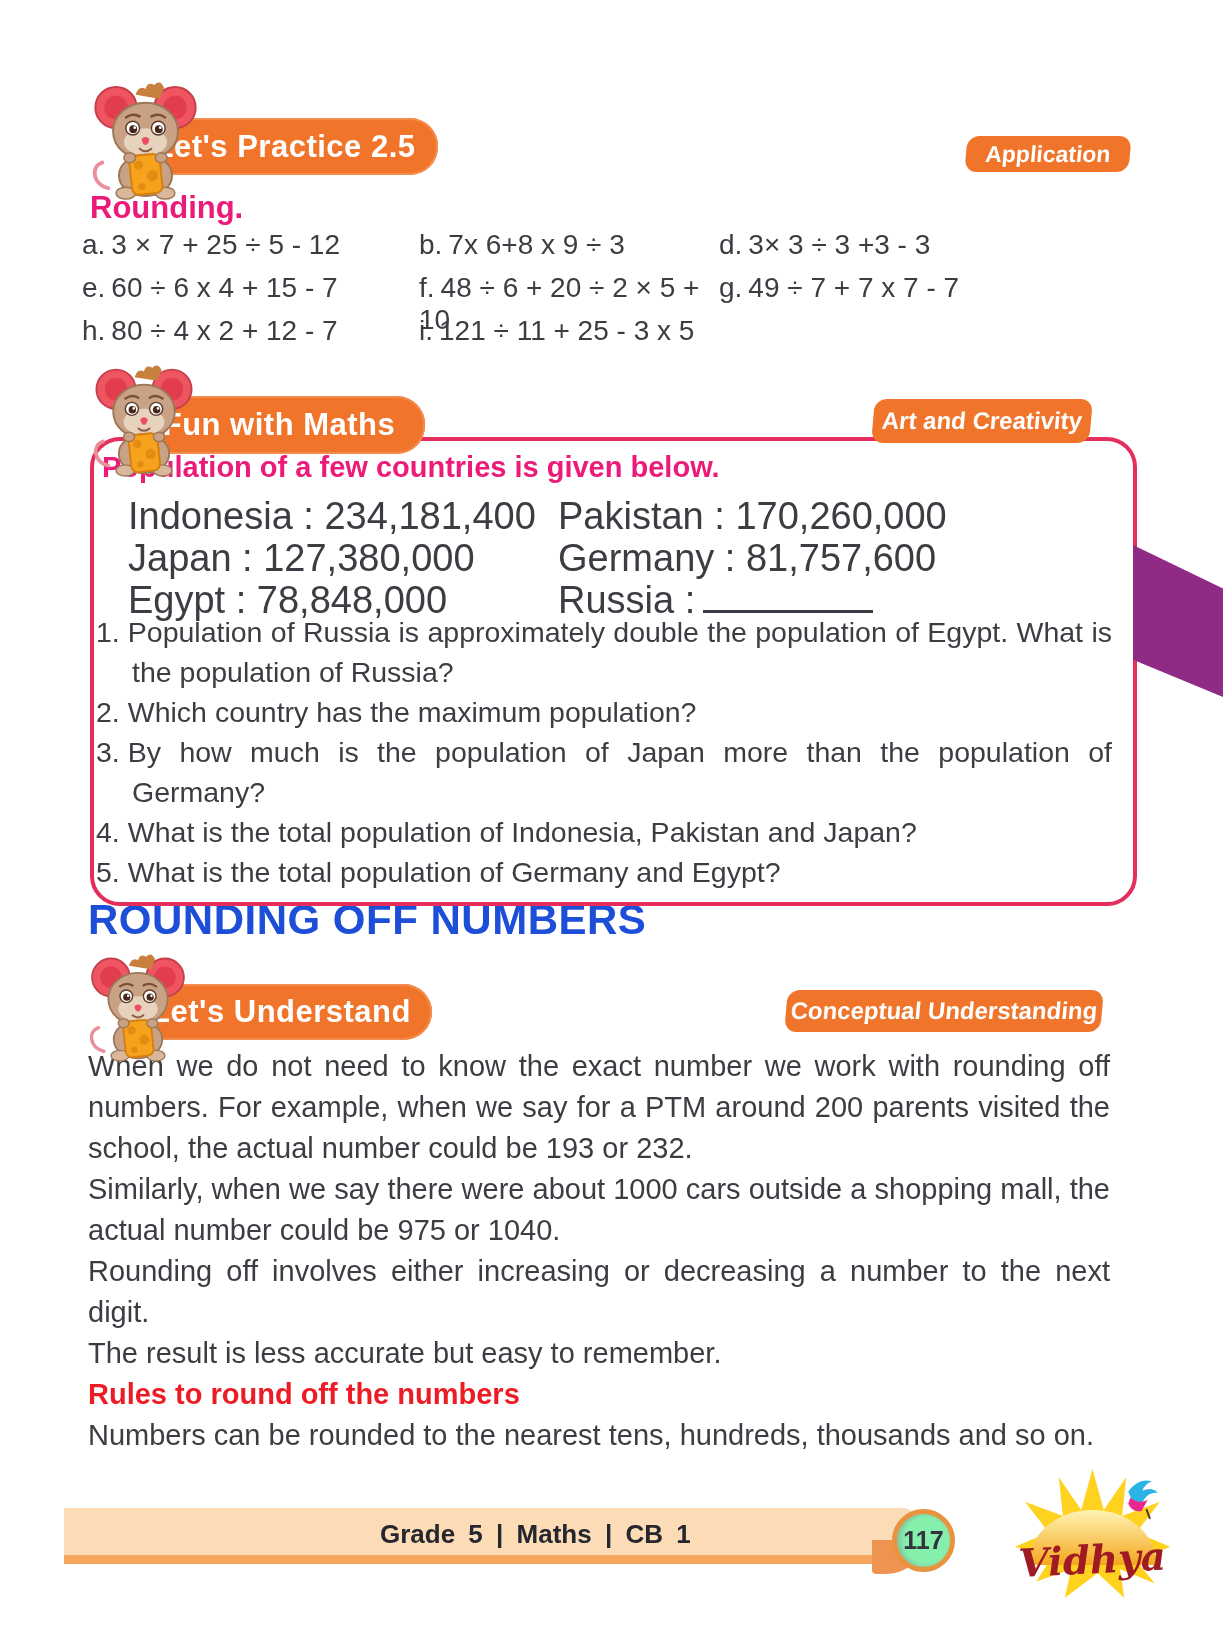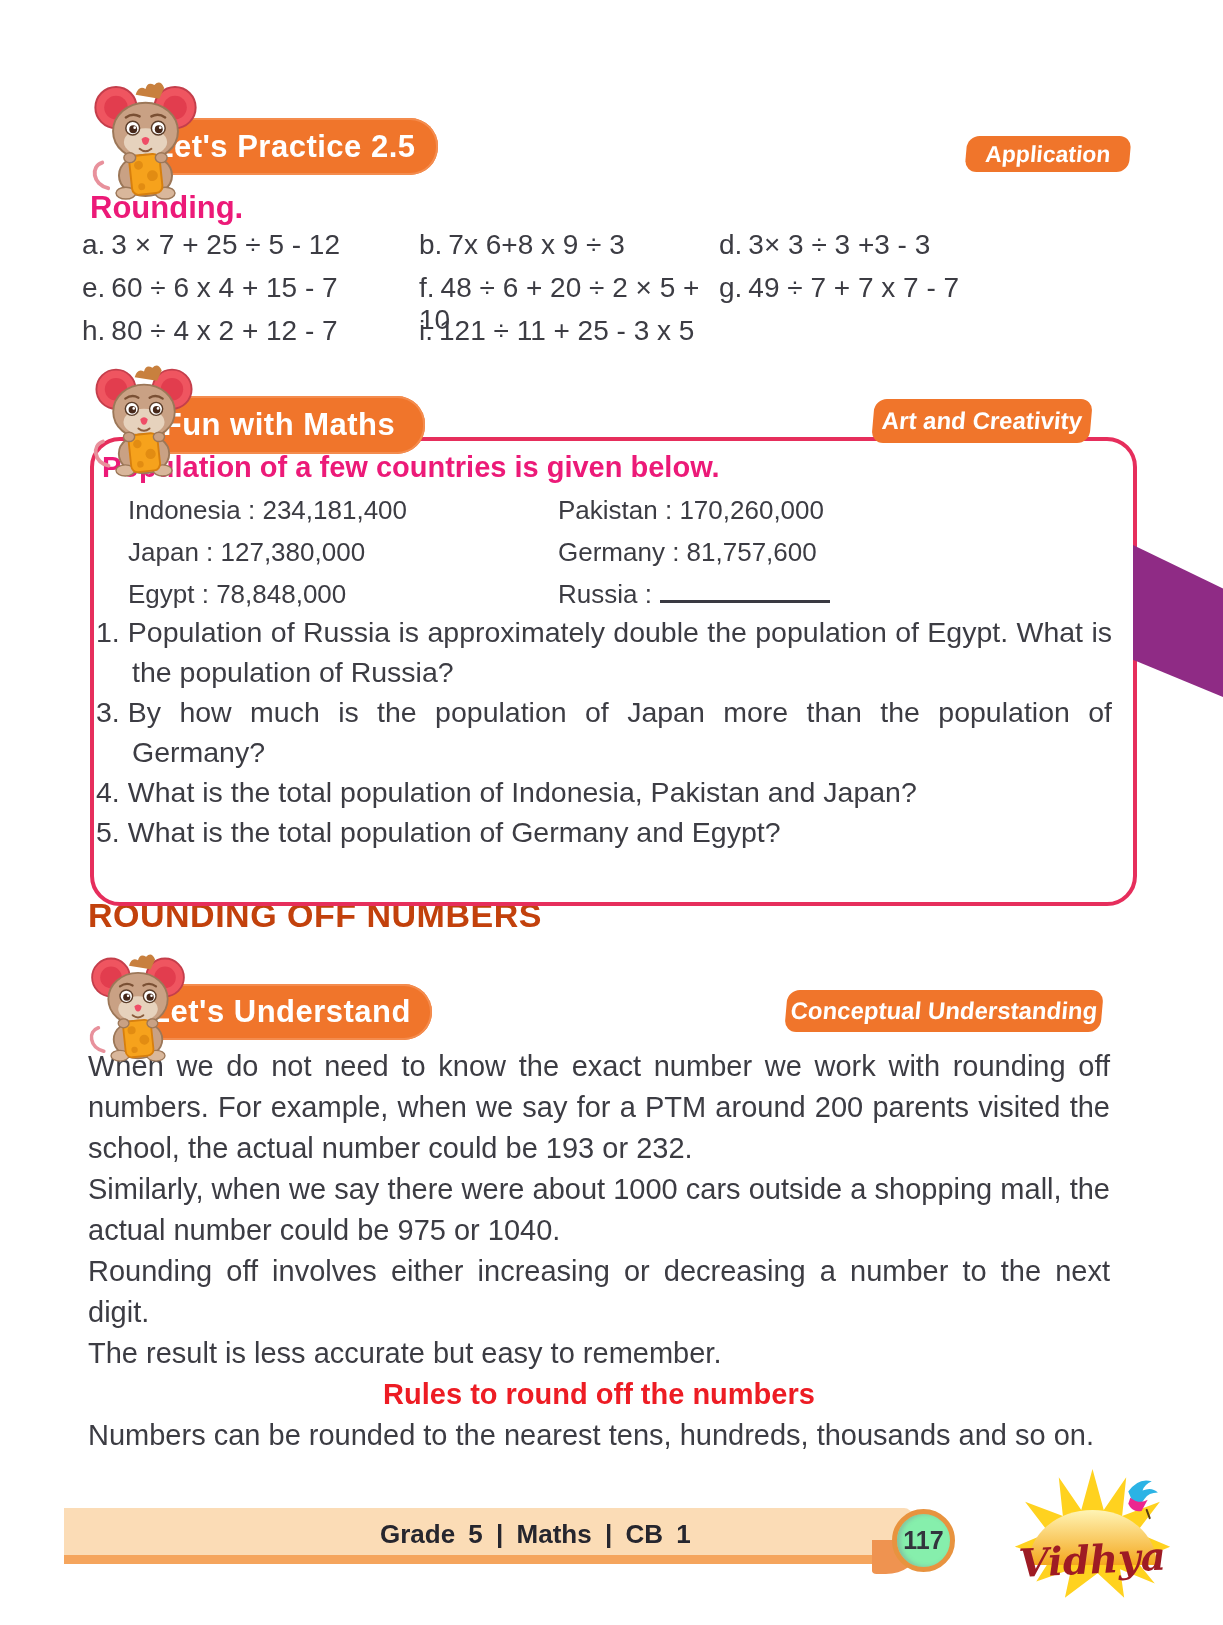--- a/index.html
+++ b/index.html
@@ -23,32 +23,32 @@
     grid-template-columns:337px 300px auto; grid-auto-rows:43px; font-size:28px; }
   .ex-grid .lab { font-weight:500; margin-right:6px; }
 
   
   .fun-box { position:absolute; left:90px; top:437px; width:1047px; height:469px;
     border:4px solid #e62e5c; border-radius:30px; background:#fff; z-index:1; }
   .purple-tab { position:absolute; left:1133px; top:545px; width:90px; height:155px;
     background:#8f2b85; clip-path:polygon(0 0, 100% 28%, 100% 98%, 0 74%); z-index:4; }
   .pop-head { position:absolute; left:102px; top:451px; color:#ec1a78; font-weight:bold; font-size:29px; z-index:5; }
   .pop-grid { position:absolute; left:128px; top:495px; width:980px; display:grid;
-    grid-template-columns:430px auto; grid-auto-rows:42px; font-size:26px; z-index:5; }
+    grid-template-columns:430px auto; grid-auto-rows:42px; font-size:38px; z-index:5; }
   .blank { display:inline-block; width:170px; height:22px; border-bottom:3px solid #3a3a42; margin-left:8px; }
   .q-list { position:absolute; left:96px; top:612px; width:1016px; font-size:28.5px; line-height:40px; z-index:5; }
   .q { padding-left:36px; text-indent:-36px; }
   .q.just { text-align:justify; }
   .q .num { margin-right:8px; }
 
   
-  .green-title { position:absolute; left:88px; top:896px; color:#c2410c; font-weight:bold; font-size:34px; letter-spacing:.5px; }
+  .green-title { position:absolute; left:88px; top:896px; color:#1d4ed8; font-weight:bold; font-size:42px; letter-spacing:.5px; }
   .body-copy { position:absolute; left:88px; top:1046px; width:1022px; font-size:29px; line-height:41px; text-align:justify; }
   .body-copy p { margin:0; }
-  .rules-head { color:#ed1c24; font-weight:bold; font-size:29px; text-align:center; }
+  .rules-head { color:#ed1c24; font-weight:bold; font-size:29px; text-align:left; }
 
   
   .foot-bar { position:absolute; left:64px; top:1508px; width:848px; height:47px; background:#fbdcb6; border-radius:0 8px 0 0; }
   .foot-strip { position:absolute; left:64px; top:1555px; width:848px; height:9px; background:#f5a55d; }
   .foot-fold { position:absolute; left:872px; top:1540px; width:46px; height:34px; background:#ef9350; border-radius:0 0 70% 10%; z-index:2; }
   .foot-label { position:absolute; left:380px; top:1519px; width:488px; font-size:26px;
     font-weight:bold; color:#26262e; word-spacing:6px; z-index:3; }
   .page-circle { position:absolute; left:892px; top:1509px; width:63px; height:63px; background:#86efac;
     border:5px solid #e8933f; border-radius:50%; display:flex; align-items:center; justify-content:center;
     font-size:25px; font-weight:bold; color:#33333d; z-index:4; box-shadow:inset 3px 0 4px rgba(120,110,140,.35); }
@@ -145,20 +145,21 @@
     <div>Japan : 127,380,000</div>
     <div>Germany : 81,757,600</div>
     <div>Egypt : 78,848,000</div>
     <div>
       <span>Russia :</span><span class="blank"></span>
     </div>
   </div>
 
   <div class="q-list">
     <div class="q just"><span class="num">1.</span><span>Population of Russia is approximately double the population of Egypt. What is the population of Russia?</span></div>
+    <div class="q"><span class="num">2.</span><span>Which country has the maximum population?</span></div>
     <div class="q just"><span class="num">3.</span><span>By how much is the population of Japan more than the population of Germany?</span></div>
     <div class="q"><span class="num">4.</span><span>What is the total population of Indonesia, Pakistan and Japan?</span></div>
     <div class="q"><span class="num">5.</span><span>What is the total population of Germany and Egypt?</span></div>
   </div>
 
   <div class="green-title">ROUNDING OFF NUMBERS</div>
 
   <svg class="mascot" style="left:84px; top:952px;" width="108" height="112" viewBox="0 0 120 120">
       <use href="#mouse-art"></use>
     </svg>

